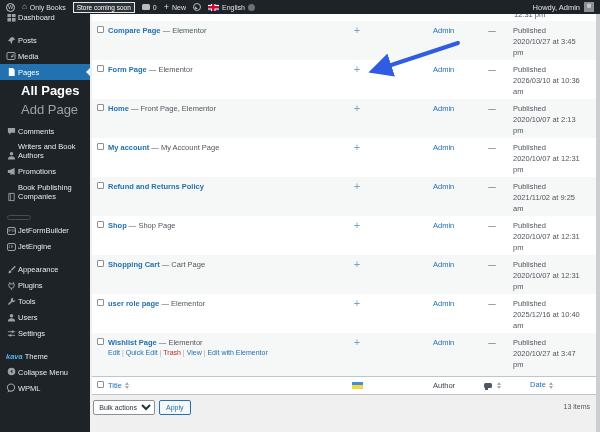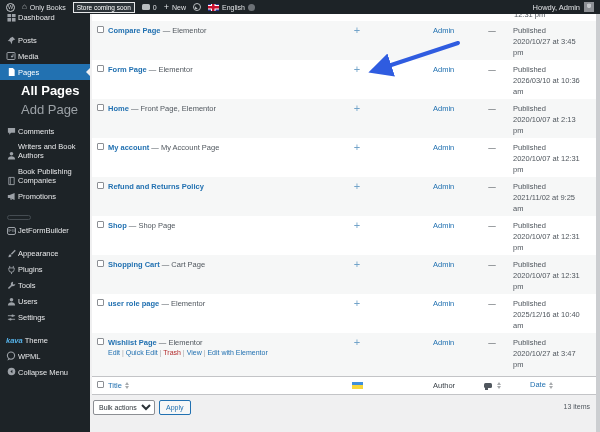--- a/index.html
+++ b/index.html
@@ -88,21 +88,21 @@
   .tri-down { width:0; height:0; border-left:2.5px solid transparent; border-right:2.5px solid transparent; border-top:3px solid #a7aaad; }
   .flag-ua { width:11px; height:7px; display:inline-block;
     background:linear-gradient(#3f8fdc 0 50%, #f7d83c 50% 100%); }
   .bubble.dark, .bubble.dark::after { background-color:#50575e; border-top-color:#50575e; }
   .thead .c-author { color:#3c434a; }
   .thead .c-date { color:#2271b1; padding-left:23px; }
 
   
   .tablenav { display:flex; align-items:flex-start; padding:5px 10px 0 1px; }
   select.bulk { height:15px; font-size:7px; font-family:"Liberation Sans",sans-serif; color:#2c3338;
-    border:1px solid #8c8f94; border-radius:2px; background:#fff; padding:0 1px; }
+    border:1px solid #8c8f94; border-radius:2px; background:#fff; padding:0 1px;text-align:right; }
   button.apply { height:15px; margin-left:4px; font-size:7px; font-family:"Liberation Sans",sans-serif;
     color:#2271b1; border:1px solid #2271b1; border-radius:2px; background:#f6f7f7; padding:0 6px; cursor:pointer; }
   .items-count { margin-left:auto; color:#50575e; font-size:7px; padding-top:3px; }
 
   .arrow-overlay { position:absolute; left:0; top:0; width:600px; height:432px; pointer-events:none; z-index:40; }
 </style>
 </head>
 <body>
 
 <div class="adminbar">
@@ -187,42 +187,48 @@
     <span class="ic">
       <svg width="9" height="9" viewBox="0 0 10 10" fill="currentColor">
           <circle cx="5" cy="3" r="2"></circle>
           <path d="M1 9.5c0-2.3 1.8-3.6 4-3.6s4 1.3 4 3.6z"></path>
         </svg>
     </span>
       <span>Writers and Book Authors</span>
   </div>
   <div class="mi">
     <span class="ic">
+      <svg width="10" height="9" viewBox="0 0 10 10" fill="currentColor">
+          <path d="M9 1v8L3.5 6.8H1.5V3.2h2zM4 7.2l1.8.6V9L4.2 8.4z"></path>
+        </svg>
+    </span>
+      <span>Promotions</span>
+  </div>
+  <div class="mi">
+    <span class="ic">
       <svg width="9" height="10" viewBox="0 0 10 10">
           <path d="M2 1h6v8H2z" fill="none" stroke="currentColor" stroke-width="1"></path>
           <path d="M3.8 1v8" stroke="currentColor" stroke-width=".8"></path>
         </svg>
     </span>
       <span>Book Publishing Companies</span>
   </div>
-  <div class="mi">
-    <span class="ic">
-      <svg width="10" height="9" viewBox="0 0 10 10" fill="currentColor">
-          <path d="M9 1v8L3.5 6.8H1.5V3.2h2zM4 7.2l1.8.6V9L4.2 8.4z"></path>
-        </svg>
-    </span>
-      <span>Promotions</span>
-  </div>
   <div class="sb-sep"></div>
   <div class="jet-pill"></div>
   <div class="mi">
     <span class="ic">
         <span class="chip-ic">JFB</span>
       </span>
     <span>JetFormBuilder</span>
+  </div>
+  <div class="mi">
+    <span class="ic">
+        <span class="chip-ic">JE</span>
+      </span>
+    <span>JetEngine</span>
   </div>
   <div class="sb-sep"></div>
   <div class="mi">
     <span class="ic">
       <svg width="9" height="9" viewBox="0 0 10 10" fill="currentColor">
           <path d="M8.8 1.2 4.6 5.4l1-1L9.8 2.2zM8.6.9 4.3 5.2 5.4 6.3 9.7 2zM3.8 5.8c-1.1 0-1.7.9-1.9 2L1.5 9.3l1.9-.4c1.1-.2 1.5-.8 1.5-1.4z"></path>
         </svg>
     </span>
       <span>Appearance</span>
   </div>
@@ -261,35 +267,35 @@
     </span>
       <span>Settings</span>
   </div>
   <div class="sb-sep"></div>
   <div class="mi">
     <span class="theme-brand">kava</span>
     <span>Theme</span>
   </div>
   <div class="mi">
     <span class="ic">
+      <svg width="9" height="9" viewBox="0 0 10 10">
+          <circle cx="5" cy="5" r="4.2" fill="currentColor"></circle>
+          <path d="M6 3 3.8 5 6 7z" fill="#1d2327"></path>
+        </svg>
+    </span>
+      <span>Collapse Menu</span>
+  </div>
+  <div class="mi">
+    <span class="ic">
       <svg width="10" height="10" viewBox="0 0 10 10">
           <circle cx="5" cy="4.6" r="3.6" fill="none" stroke="currentColor" stroke-width="1.1"></circle>
           <path d="M2.4 7.4 1.4 9.4l2.2-.9z" fill="currentColor"></path>
         </svg>
     </span>
       <span>WPML</span>
-  </div>
-  <div class="mi">
-    <span class="ic">
-      <svg width="9" height="9" viewBox="0 0 10 10">
-          <circle cx="5" cy="5" r="4.2" fill="currentColor"></circle>
-          <path d="M6 3 3.8 5 6 7z" fill="#1d2327"></path>
-        </svg>
-    </span>
-      <span>Collapse Menu</span>
   </div>
 </div>
 
 <div class="content">
   <div class="listwrap">
     <div class="sliver">
       <span>12:31 pm</span>
     </div>
 
     <div class="rows">

